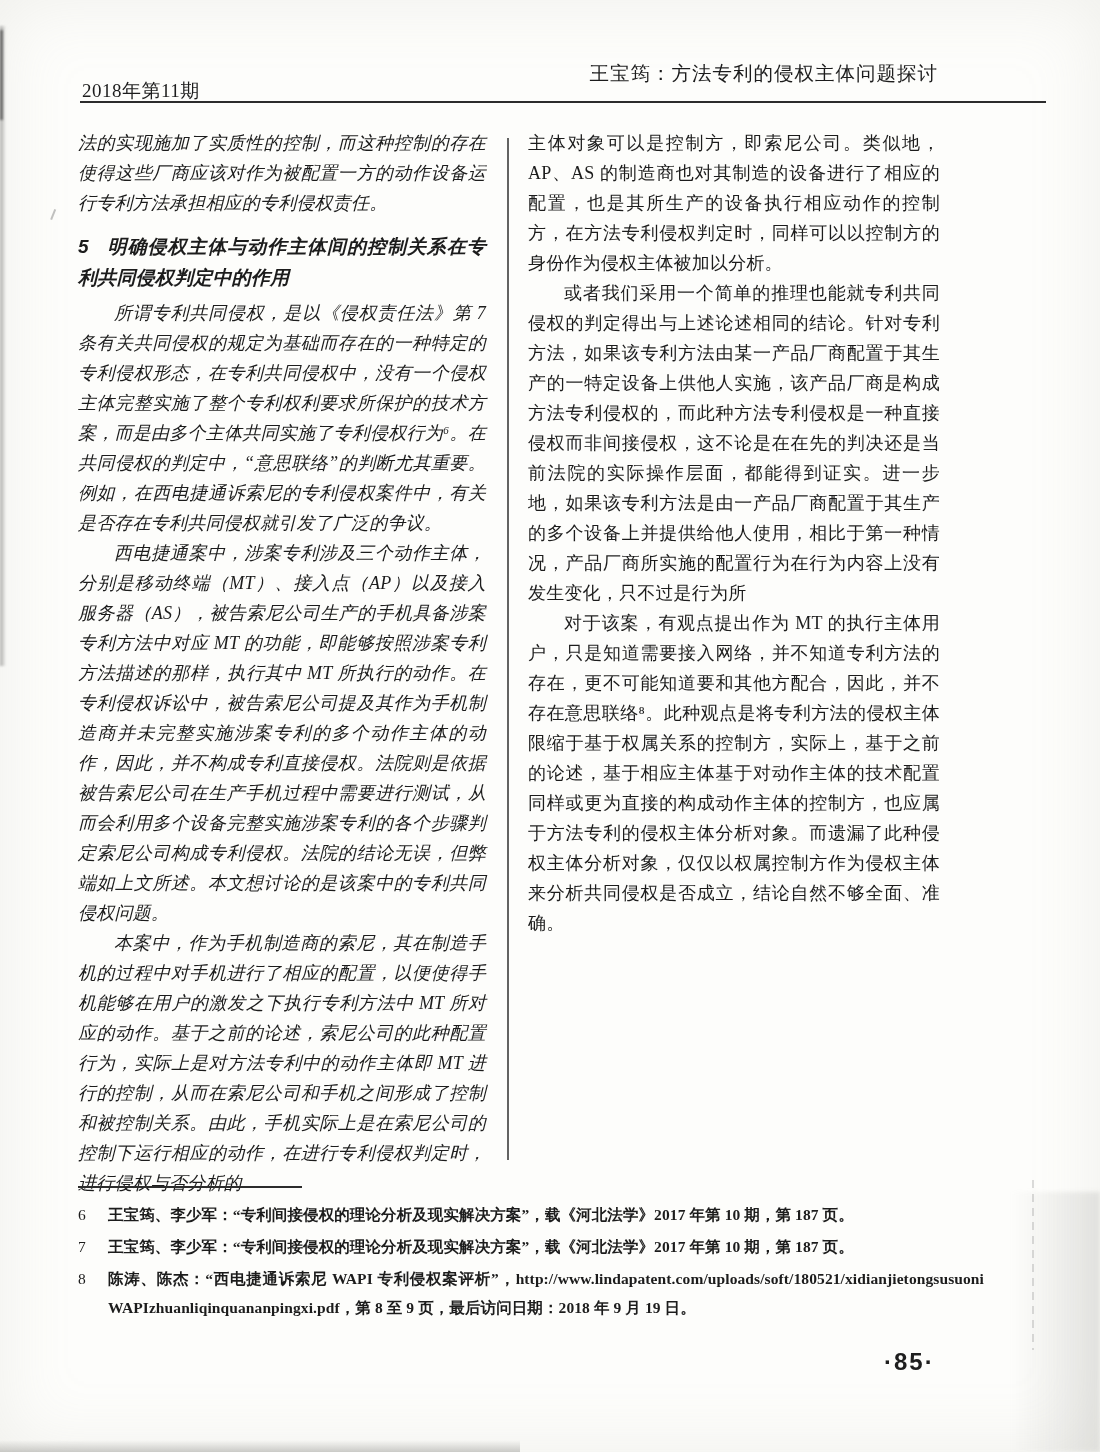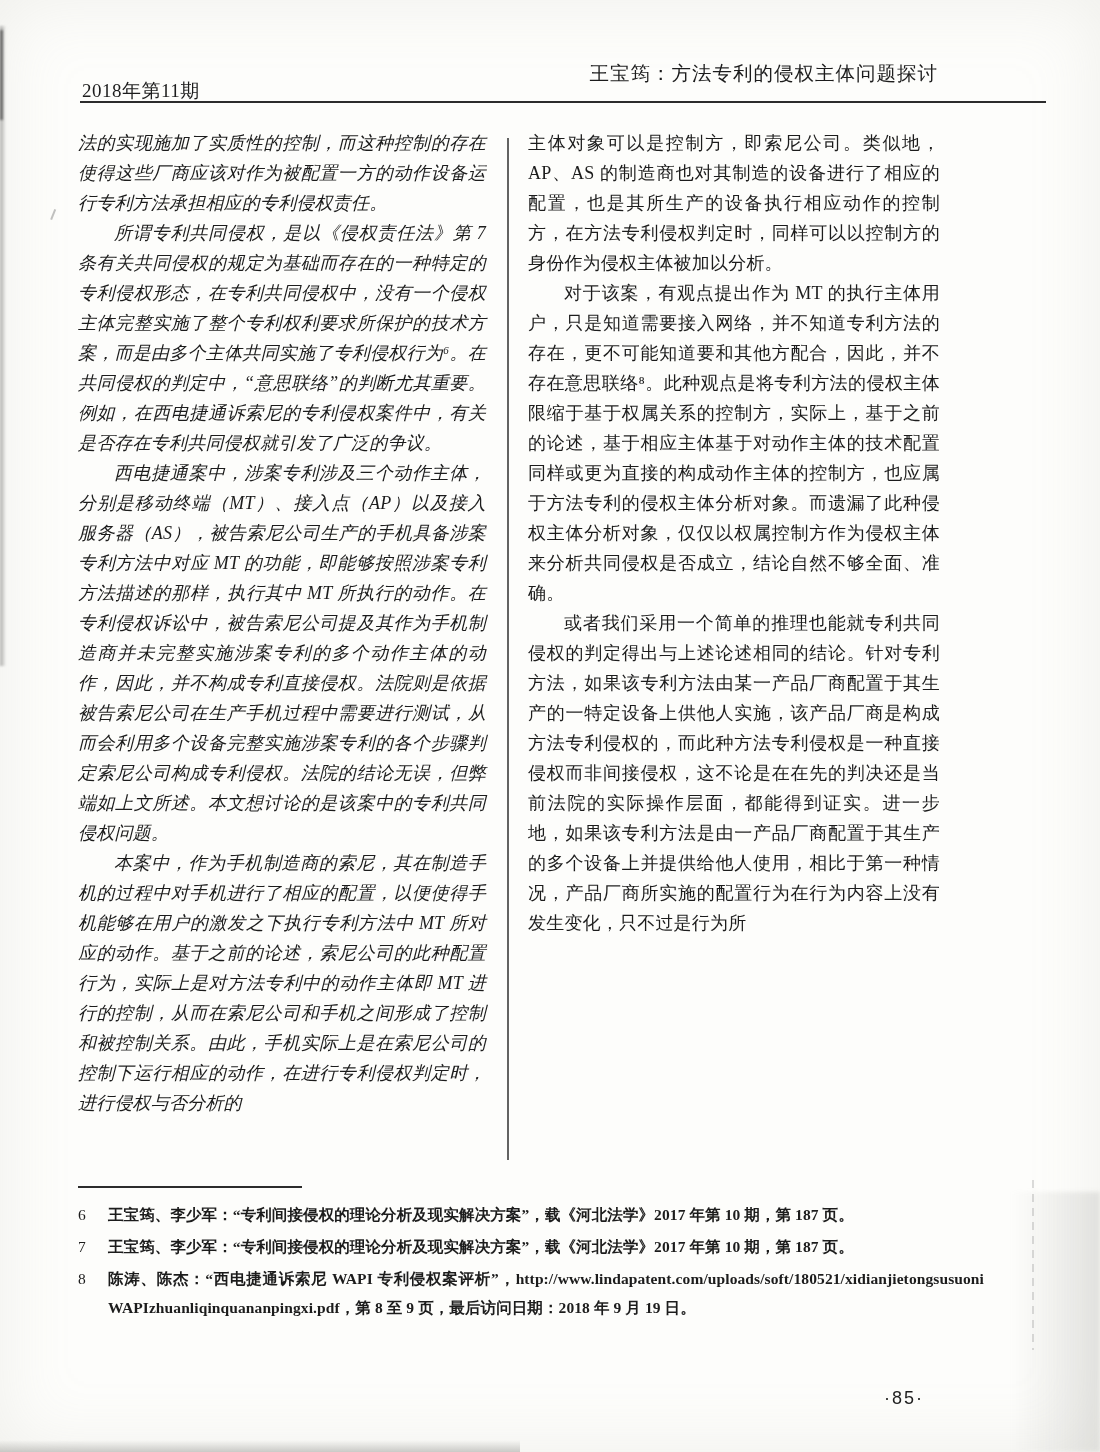--- a/index.html
+++ b/index.html
@@ -63,23 +63,23 @@
     flex: 0 0 18px; margin-right: 12px;
     font-size: 15.5px; line-height: 29px;
   }
   .fn-text {
     flex: 1; font-size: 15.5px; line-height: 29px;
     text-align: justify; word-break: break-all; letter-spacing: 0.1px; font-weight: bold;
   }
 
   
   .page-num {
-    position: absolute; left: 884px; top: 1388px;
+    position: absolute; left: 884px; top: 1348px;
     font-family: "Liberation Sans", "DejaVu Sans", sans-serif;
-    font-size: 18px; letter-spacing: 2px; color: #1e1e1e;
+    font-size: 24px; letter-spacing: 2px; color: #1e1e1e; font-weight: bold;
   }
 
   
   .art { position: absolute; pointer-events: none; }
   .edge-left {
     left: 0; top: 26px; width: 6px; height: 640px;
     background: linear-gradient(to right, rgba(55,55,55,0.4), rgba(55,55,55,0));
     filter: blur(1px);
   }
   .edge-left-dark {
@@ -111,29 +111,30 @@
 <body>
 
 <div class="header-issue">2018年第11期</div>
 <div class="header-title">王宝筠：方法专利的侵权主体问题探讨</div>
 <div class="header-rule"></div>
 
 <div class="col-divider"></div>
 
 <div class="col col-left">
   <p class="body-par">法的实现施加了实质性的控制，而这种控制的存在使得这些厂商应该对作为被配置一方的动作设备运行专利方法承担相应的专利侵权责任。</p>
+  <h2 class="section-heading"><span class="section-num">5</span><span>明确侵权主体与动作主体间的控制关系在专利共同侵权判定中的作用</span></h2>
   <p class="body-par indent">所谓专利共同侵权，是以《侵权责任法》第 7 条有关共同侵权的规定为基础而存在的一种特定的专利侵权形态，在专利共同侵权中，没有一个侵权主体完整实施了整个专利权利要求所保护的技术方案，而是由多个主体共同实施了专利侵权行为⁶。在共同侵权的判定中，“意思联络”的判断尤其重要。例如，在西电捷通诉索尼的专利侵权案件中，有关是否存在专利共同侵权就引发了广泛的争议。</p>
   <p class="body-par indent">西电捷通案中，涉案专利涉及三个动作主体，分别是移动终端（MT）、接入点（AP）以及接入服务器（AS），被告索尼公司生产的手机具备涉案专利方法中对应 MT 的功能，即能够按照涉案专利方法描述的那样，执行其中 MT 所执行的动作。在专利侵权诉讼中，被告索尼公司提及其作为手机制造商并未完整实施涉案专利的多个动作主体的动作，因此，并不构成专利直接侵权。法院则是依据被告索尼公司在生产手机过程中需要进行测试，从而会利用多个设备完整实施涉案专利的各个步骤判定索尼公司构成专利侵权。法院的结论无误，但弊端如上文所述。本文想讨论的是该案中的专利共同侵权问题。</p>
   <p class="body-par indent">本案中，作为手机制造商的索尼，其在制造手机的过程中对手机进行了相应的配置，以便使得手机能够在用户的激发之下执行专利方法中 MT 所对应的动作。基于之前的论述，索尼公司的此种配置行为，实际上是对方法专利中的动作主体即 MT 进行的控制，从而在索尼公司和手机之间形成了控制和被控制关系。由此，手机实际上是在索尼公司的控制下运行相应的动作，在进行专利侵权判定时，进行侵权与否分析的</p>
 </div>
 
 <div class="col col-right">
   <p class="body-par">主体对象可以是控制方，即索尼公司。类似地，AP、AS 的制造商也对其制造的设备进行了相应的配置，也是其所生产的设备执行相应动作的控制方，在方法专利侵权判定时，同样可以以控制方的身份作为侵权主体被加以分析。</p>
+  <p class="body-par indent">或者我们采用一个简单的推理也能就专利共同侵权的判定得出与上述论述相同的结论。针对专利方法，如果该专利方法由某一产品厂商配置于其生产的一特定设备上供他人实施，该产品厂商是构成方法专利侵权的，而此种方法专利侵权是一种直接侵权而非间接侵权，这不论是在在先的判决还是当前法院的实际操作层面，都能得到证实。进一步地，如果该专利方法是由一产品厂商配置于其生产的多个设备上并提供给他人使用，相比于第一种情况，产品厂商所实施的配置行为在行为内容上没有发生变化，只不过是行为所</p>
   <p class="body-par indent">对于该案，有观点提出作为 MT 的执行主体用户，只是知道需要接入网络，并不知道专利方法的存在，更不可能知道要和其他方配合，因此，并不存在意思联络⁸。此种观点是将专利方法的侵权主体限缩于基于权属关系的控制方，实际上，基于之前的论述，基于相应主体基于对动作主体的技术配置同样或更为直接的构成动作主体的控制方，也应属于方法专利的侵权主体分析对象。而遗漏了此种侵权主体分析对象，仅仅以权属控制方作为侵权主体来分析共同侵权是否成立，结论自然不够全面、准确。</p>
-  <p class="body-par indent">或者我们采用一个简单的推理也能就专利共同侵权的判定得出与上述论述相同的结论。针对专利方法，如果该专利方法由某一产品厂商配置于其生产的一特定设备上供他人实施，该产品厂商是构成方法专利侵权的，而此种方法专利侵权是一种直接侵权而非间接侵权，这不论是在在先的判决还是当前法院的实际操作层面，都能得到证实。进一步地，如果该专利方法是由一产品厂商配置于其生产的多个设备上并提供给他人使用，相比于第一种情况，产品厂商所实施的配置行为在行为内容上没有发生变化，只不过是行为所</p>
 </div>
 
 <div class="fn-rule"></div>
 <div class="footnotes">
   <div class="footnote">
     <span class="fn-num">6</span>
     <span class="fn-text">王宝筠、李少军：“专利间接侵权的理论分析及现实解决方案”，载《河北法学》2017 年第 10 期，第 187 页。</span>
   </div>
   <div class="footnote">
     <span class="fn-num">7</span>

